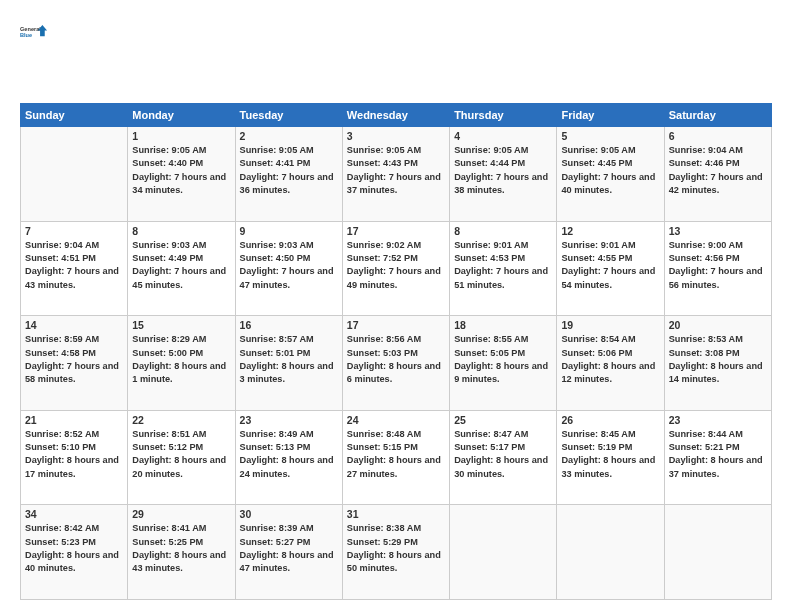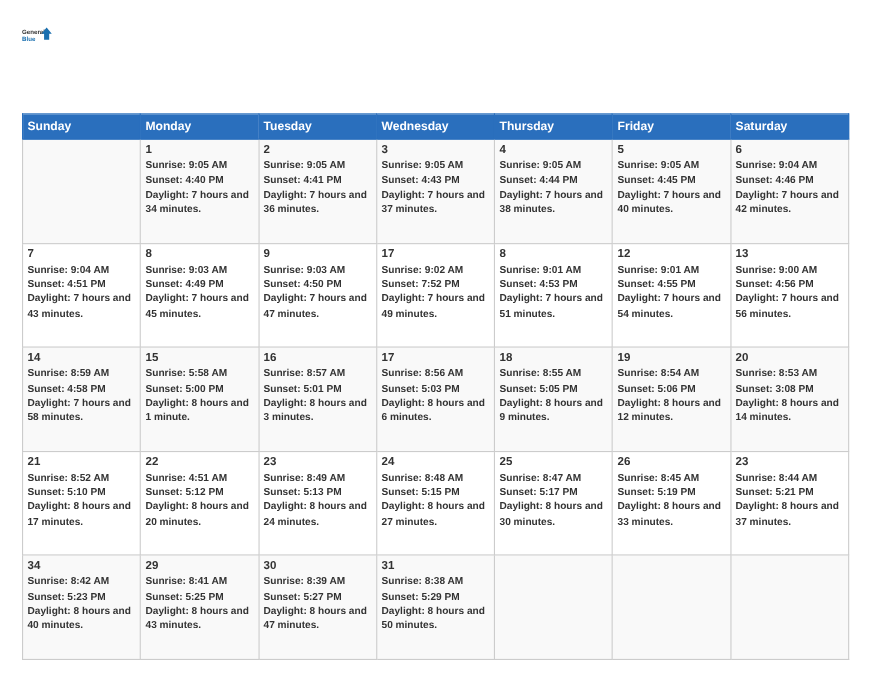--- a/index.html
+++ b/index.html
@@ -219,21 +219,21 @@
         <tr>
           <td>
             <span class="day-num">14</span>
             <div class="cell-content">Sunrise: 8:59 AM
 Sunset: 4:58 PM
 Daylight: 7 hours
 and 58 minutes.</div>
           </td>
           <td>
             <span class="day-num">15</span>
-            <div class="cell-content">Sunrise: 5:58 AM
+            <div class="cell-content">Sunrise: 8:29 AM
 Sunset: 5:00 PM
 Daylight: 8 hours
 and 1 minute.</div>
           </td>
           <td>
             <span class="day-num">16</span>
             <div class="cell-content">Sunrise: 8:57 AM
 Sunset: 5:01 PM
 Daylight: 8 hours
 and 3 minutes.</div>
@@ -270,21 +270,21 @@
         <tr>
           <td>
             <span class="day-num">21</span>
             <div class="cell-content">Sunrise: 8:52 AM
 Sunset: 5:10 PM
 Daylight: 8 hours
 and 17 minutes.</div>
           </td>
           <td>
             <span class="day-num">22</span>
-            <div class="cell-content">Sunrise: 4:51 AM
+            <div class="cell-content">Sunrise: 8:51 AM
 Sunset: 5:12 PM
 Daylight: 8 hours
 and 20 minutes.</div>
           </td>
           <td>
             <span class="day-num">23</span>
             <div class="cell-content">Sunrise: 8:49 AM
 Sunset: 5:13 PM
 Daylight: 8 hours
 and 24 minutes.</div>

